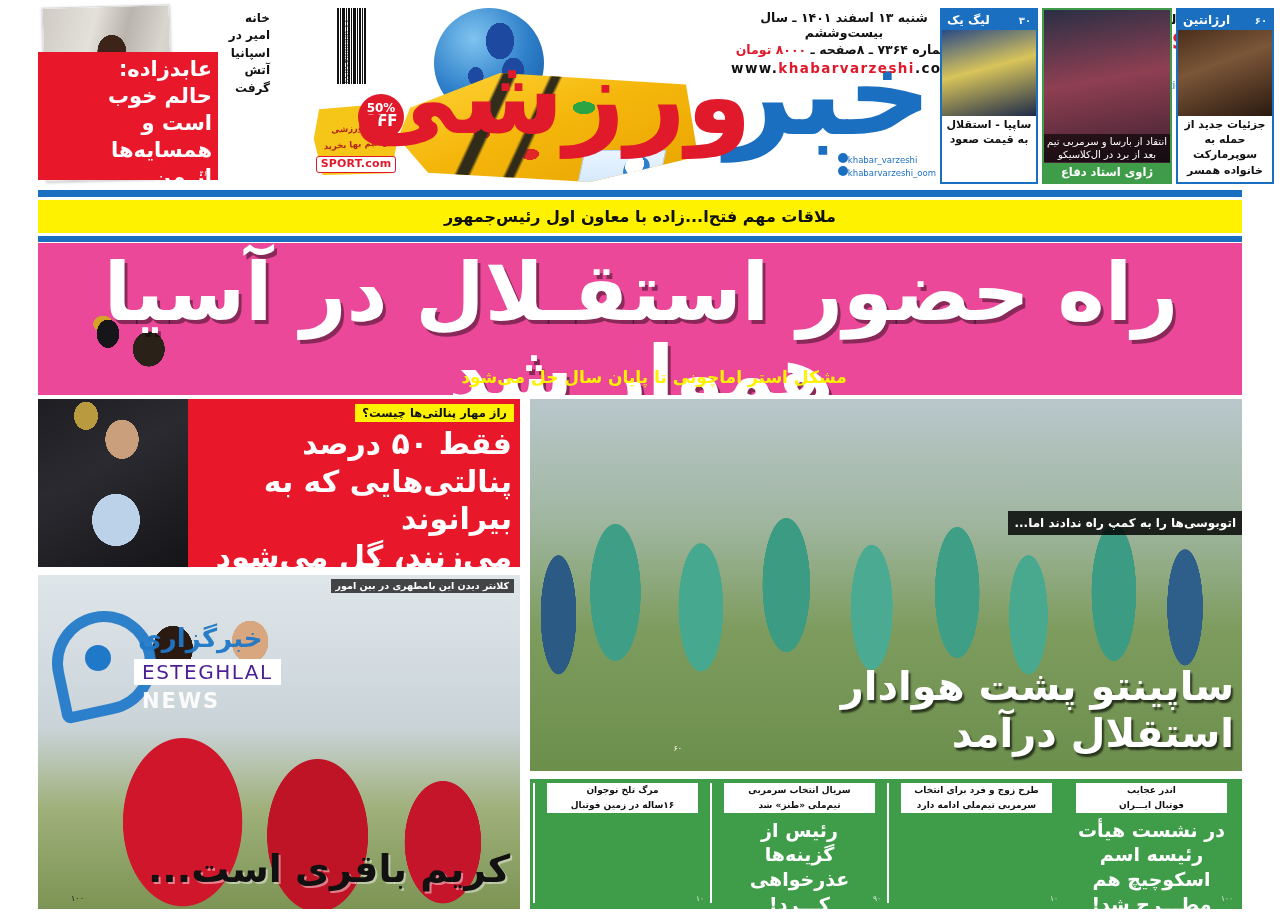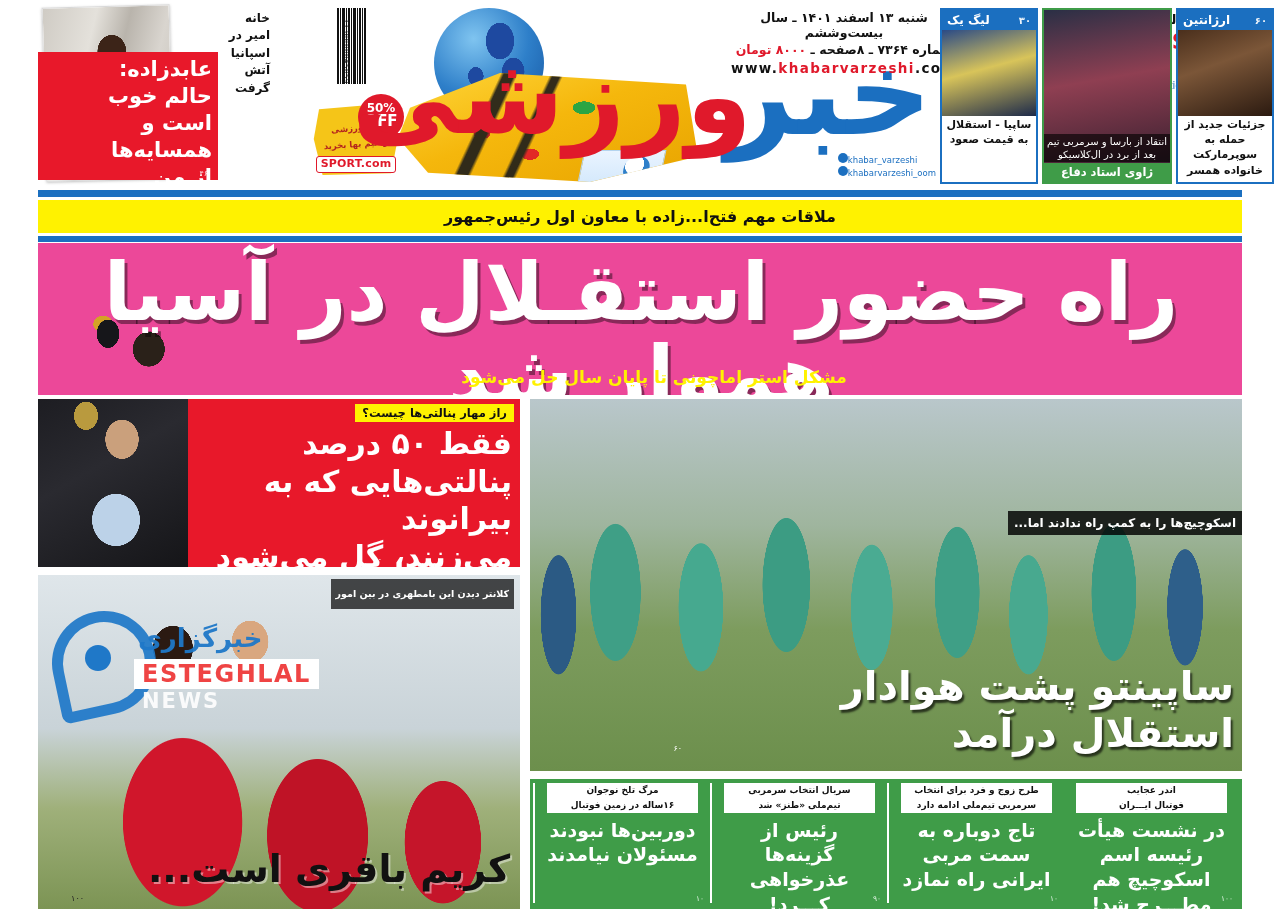--- a/index.html
+++ b/index.html
@@ -186,38 +186,38 @@
   .left-photo { position:absolute; left:0; top:176px; width:482px; height:334px;
      overflow:hidden;
      background:
        radial-gradient(ellipse 30px 34px at 28% 22%,#2b1a12 0%,#2b1a12 66%,transparent 67%),
        radial-gradient(ellipse 26px 30px at 44% 20%,#d9a77f 0%,#d9a77f 70%,transparent 71%),
        radial-gradient(ellipse 78px 110px at 30% 74%,#d0162b 0%,#d0162b 76%,transparent 77%),
        radial-gradient(ellipse 66px 100px at 58% 78%,#bf1326 0%,#bf1326 76%,transparent 77%),
        radial-gradient(ellipse 50px 80px at 84% 80%,#c5152a 0%,#c5152a 76%,transparent 77%),
        linear-gradient(180deg,#dfe6ea 0%,#c9d3d8 46%,#9fb07a 70%,#7c9454 100%); }
   .lp-tag { position:absolute; right:6px; top:4px; background:rgba(0,0,0,.7); color:#fff;
-            font-size:9.5px; font-weight:bold; padding:8px 5px; line-height:1.45;
+            font-size:9.5px; font-weight:bold; padding:0 5px; line-height:1.45;
             direction:rtl; }
   .lp-title { position:absolute; right:10px; bottom:18px; width:440px; color:#111;
               font-weight:bold; font-size:38px; text-align:right; direction:rtl;
               text-shadow:2px 2px 0 rgba(255,255,255,.45); }
   .lp-num { position:absolute; right:436px; bottom:6px; font-size:8px; color:#222; }
 
   
   .wm { position:absolute; left:14px; top:30px; width:220px; height:120px; }
   .wm-ring { position:absolute; left:0; top:6px; width:104px; height:104px;
              border:11px solid #1f78c8; border-radius:50% 50% 50% 8%;
              transform:rotate(-12deg); opacity:.93; }
   .wm-dot { position:absolute; left:33px; top:40px; width:26px; height:26px;
             border-radius:50%; background:#1f78c8; }
   .wm-fa { position:absolute; left:86px; top:18px; font-size:26px; font-weight:bold;
            color:#1f78c8; direction:rtl; opacity:.95; }
-  .wm-en { position:absolute; left:82px; top:54px; background:#fff; color:#ef4444;
-           font-size:24px; font-weight:bold; letter-spacing:1.5px; padding:1px 8px;
+  .wm-en { position:absolute; left:82px; top:54px; background:#fff; color:#4c1d95;
+           font-size:20px; font-weight:normal; letter-spacing:1.5px; padding:1px 8px;
            direction:ltr; }
   .wm-news { position:absolute; left:90px; top:84px; font-size:21px; font-weight:bold;
              color:#fff; letter-spacing:2px; direction:ltr; opacity:.9; }
 
   
   .col-right { position:absolute; left:530px; top:399px; width:712px; height:510px; }
 
   .main-photo { position:absolute; left:0; top:0; width:712px; height:372px;
      overflow:hidden;
      background:
@@ -390,45 +390,43 @@
       </div>
 
       <div class="lp-title">کریم باقری است...</div>
       <div class="lp-num">۱۰۰</div>
     </div>
   </div>
 
   <div class="col-right">
 
     <div class="main-photo">
-      <div class="mp-tag">اسکوچیچ‌ها را به کمپ راه ندادند اما...</div>
+      <div class="mp-tag">اتوبوسی‌ها را به کمپ راه ندادند اما...</div>
       <div class="mp-title">ساپینتو پشت هوادار استقلال درآمد</div>
       <div class="mp-num">۶۰</div>
     </div>
 
     <div class="green-row">
 
       <div class="gcell">
         <span class="kick">مرگ تلخ نوجوان</span>
         <span class="kick">۱۶ساله در زمین فوتبال</span>
-        <div class="gtitle">دوربین‌ها نبودند مسئولان نیامدند</div>
         <span class="gnum">۱۰</span>
       </div>
 
       <div class="gcell">
         <span class="kick">سریال انتخاب سرمربی</span>
         <span class="kick">تیم‌ملی «طنز» شد</span>
         <div class="gtitle">رئیس از گزینه‌ها عذرخواهی کـــرد!</div>
         <span class="gnum">۹۰</span>
       </div>
 
       <div class="gcell">
         <span class="kick">طرح زوج و فرد برای انتخاب</span>
         <span class="kick">سرمربی تیم‌ملی ادامه دارد</span>
-        <div class="gtitle">تاج دوباره به سمت مربی ایرانی راه نمازد</div>
         <span class="gnum">۱۰</span>
       </div>
 
       <div class="gcell">
         <span class="kick">اندر عجایب</span>
         <span class="kick">فوتبال ایـــران</span>
         <div class="gtitle">در نشست هیأت رئیسه اسم اسکوچیچ هم مطـــرح شد!</div>
         <span class="gnum">۱۰۰</span>
       </div>
 

